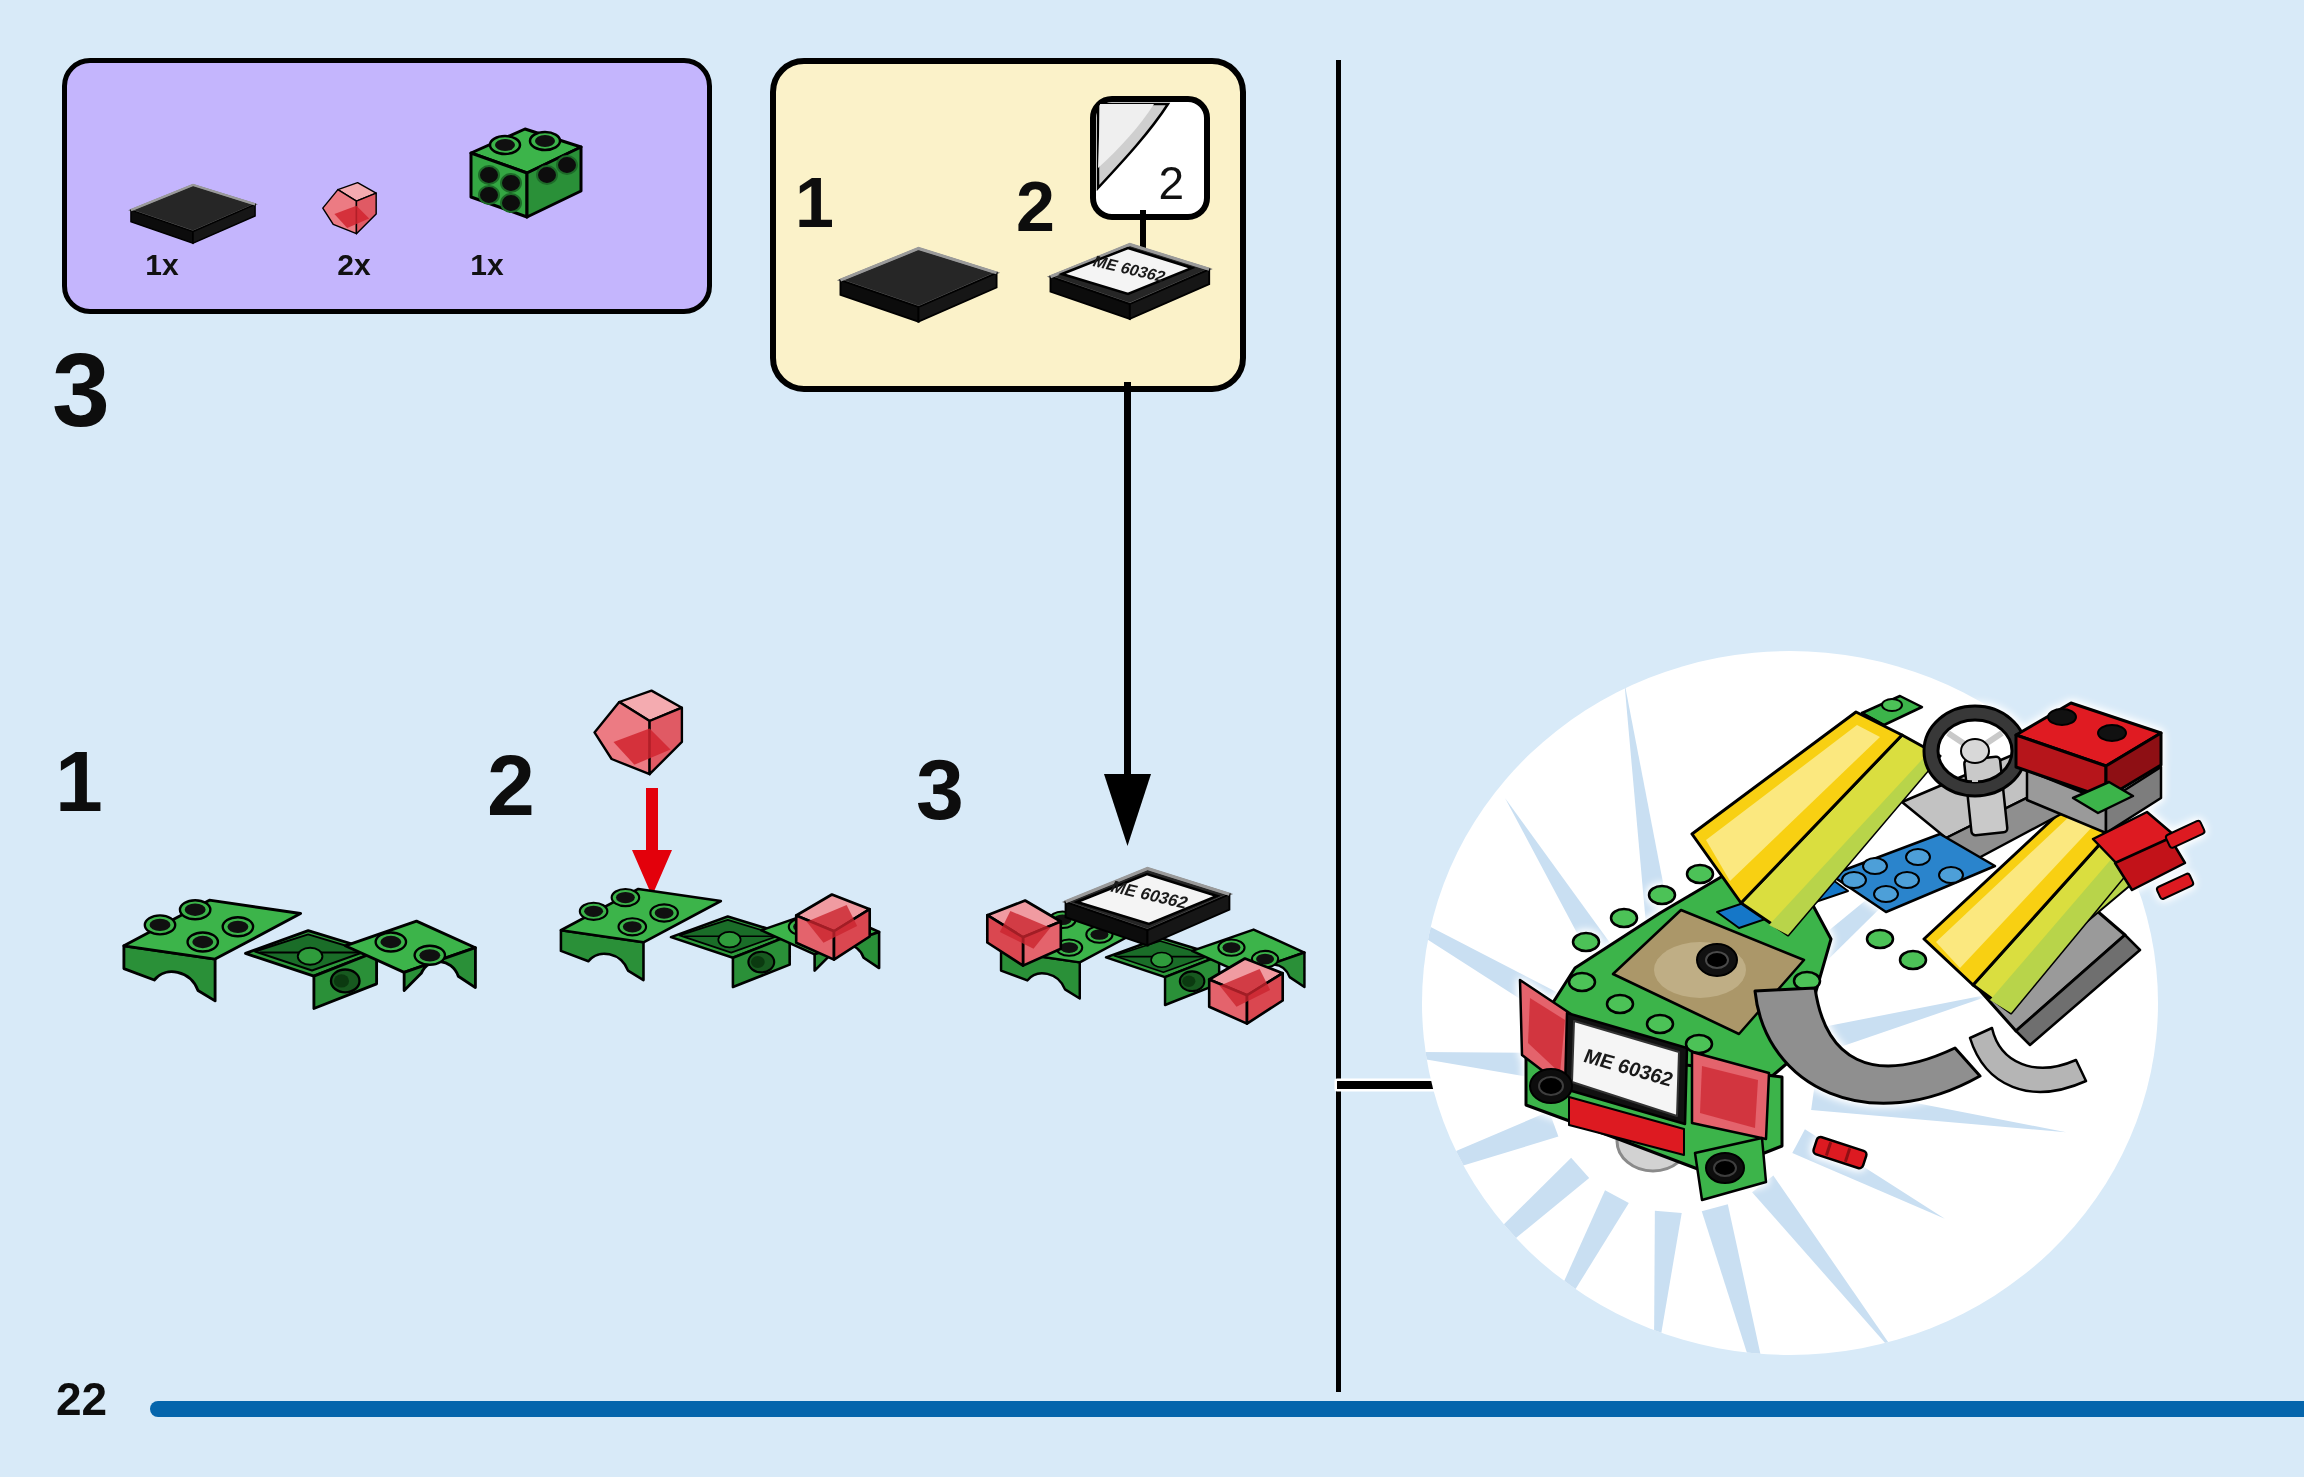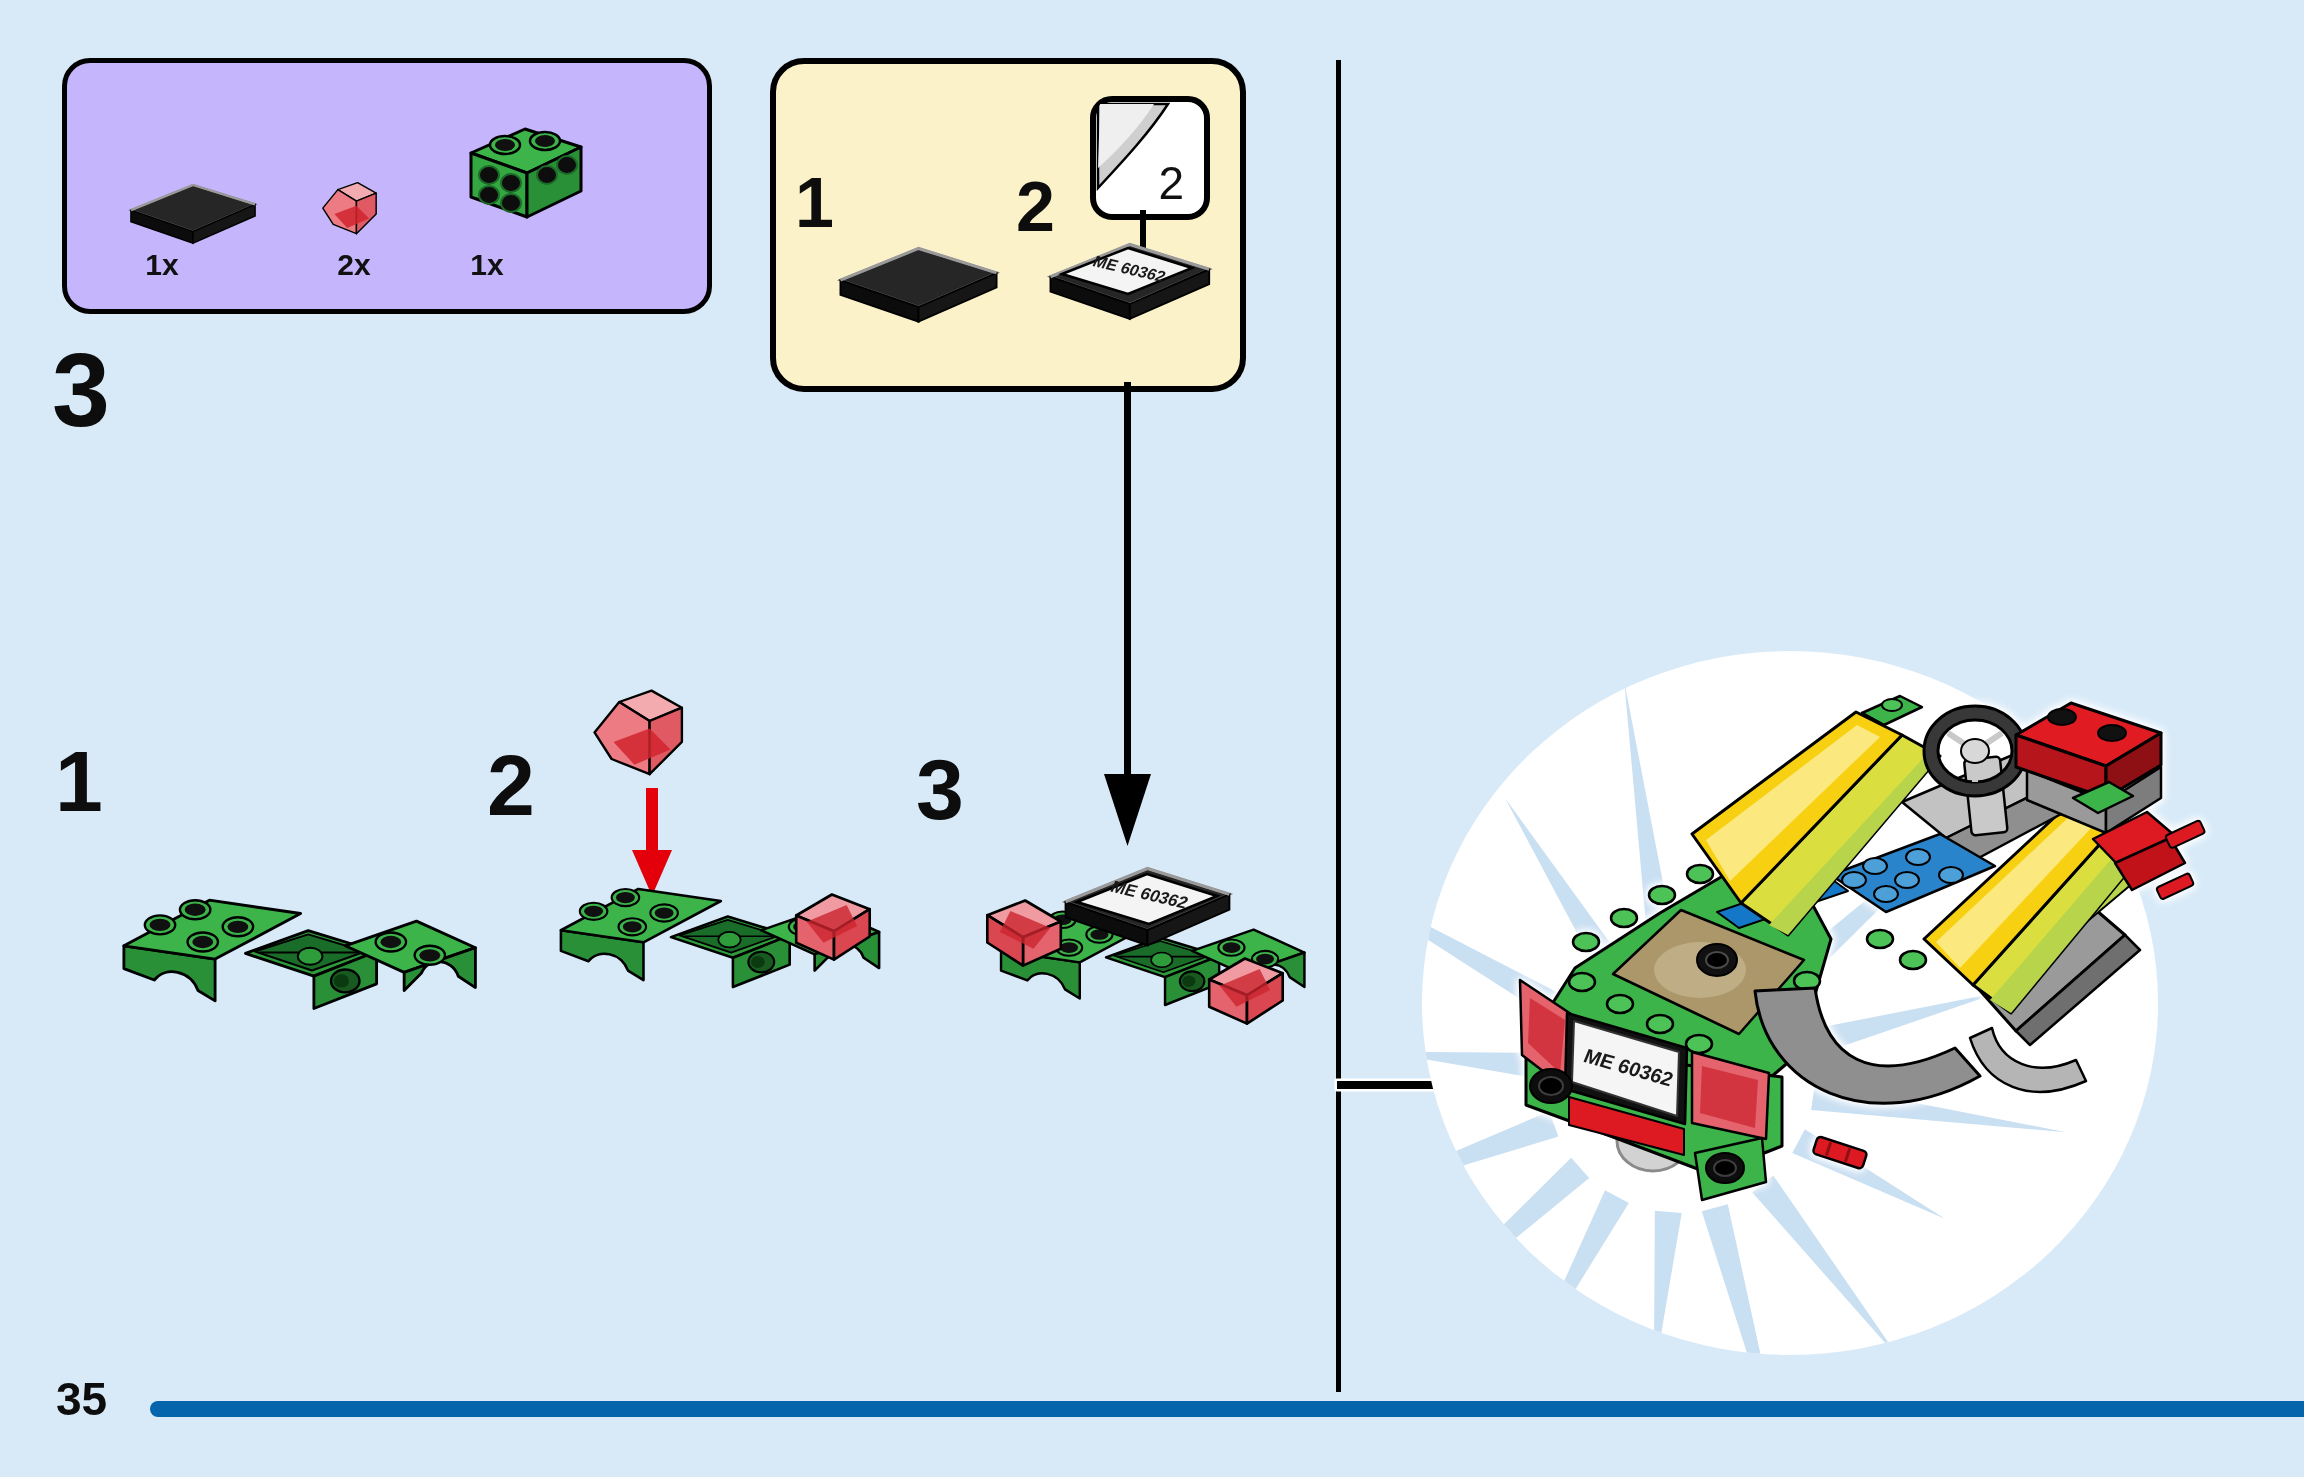--- a/index.html
+++ b/index.html
@@ -314,16 +314,16 @@
       </g>
 
       <g transform="translate(448,528) rotate(18)">
         <rect x="0" y="0" width="52" height="18" rx="4" fill="#dd1a21" stroke="#000" stroke-width="2.5"></rect>
         <line x1="14" y1="2" x2="14" y2="16" stroke="#8e0f14" stroke-width="3"></line>
         <line x1="34" y1="2" x2="34" y2="16" stroke="#8e0f14" stroke-width="3"></line>
       </g>
     </g>
   </svg>
 
-  <div class="abs num page-num" style="left:56px; top:1376px">35</div>
+  <div class="abs num page-num" style="left:56px; top:1376px">22</div>
   <div class="abs progress-bar"></div>
 
 </div>
 
 </body></html>

